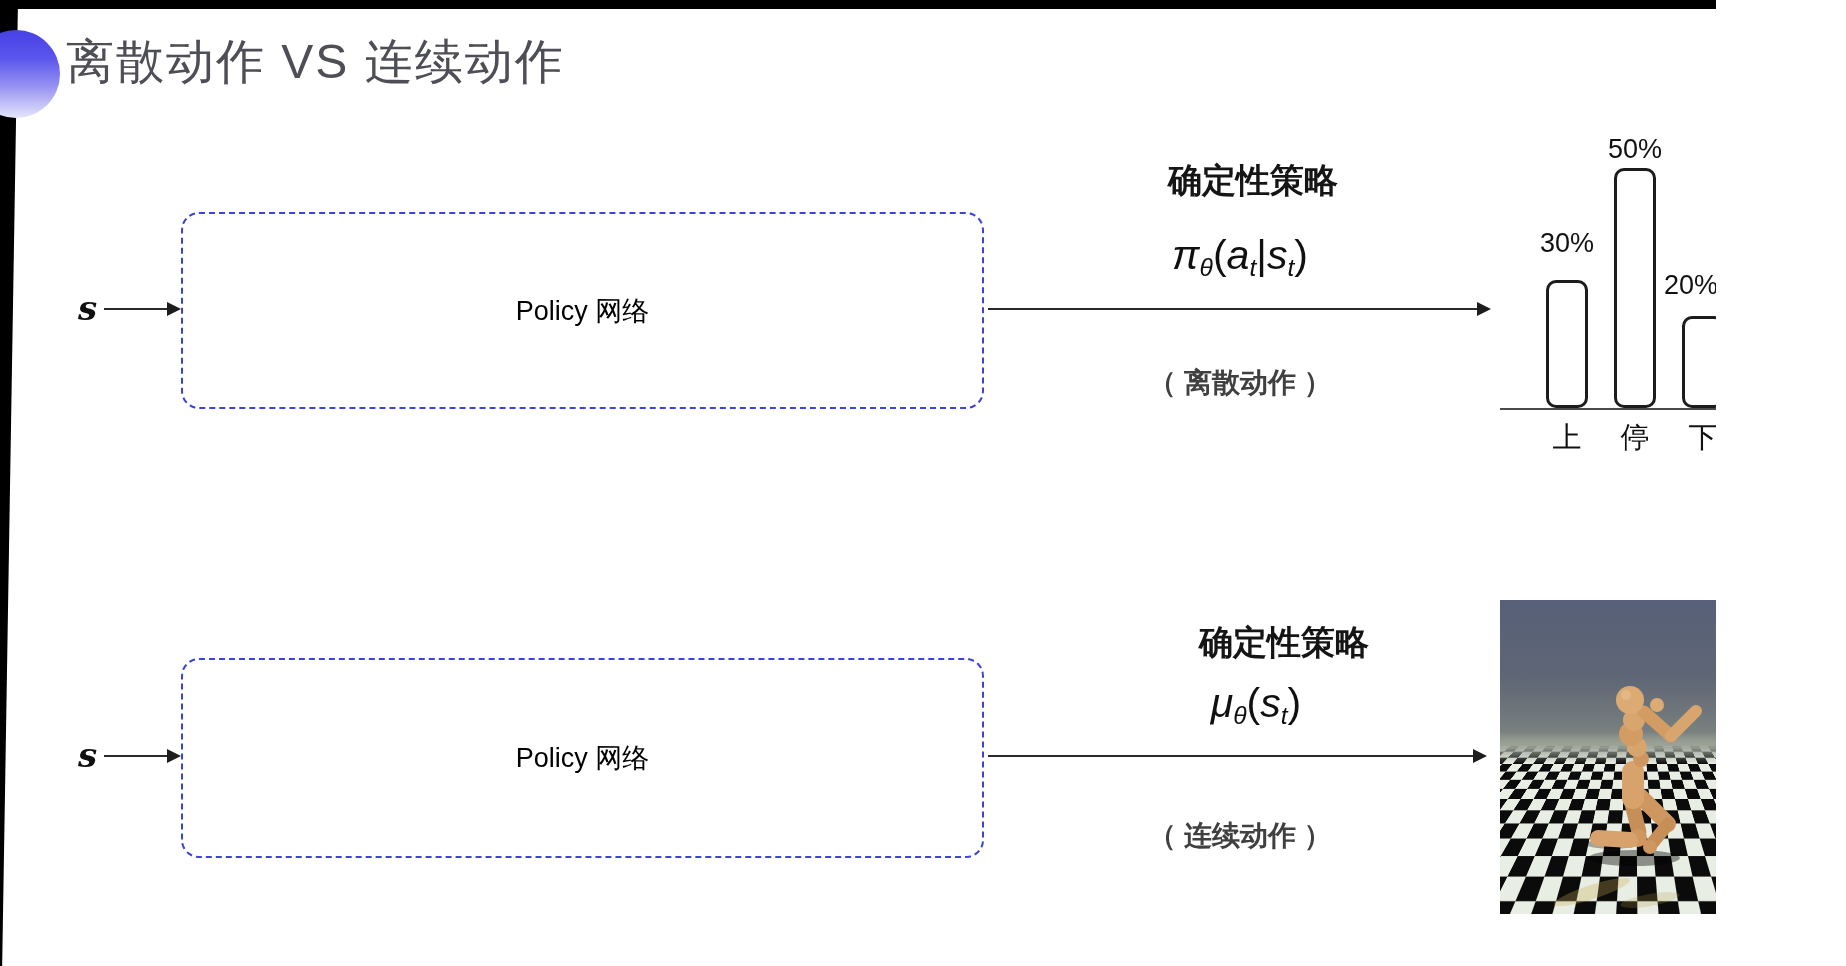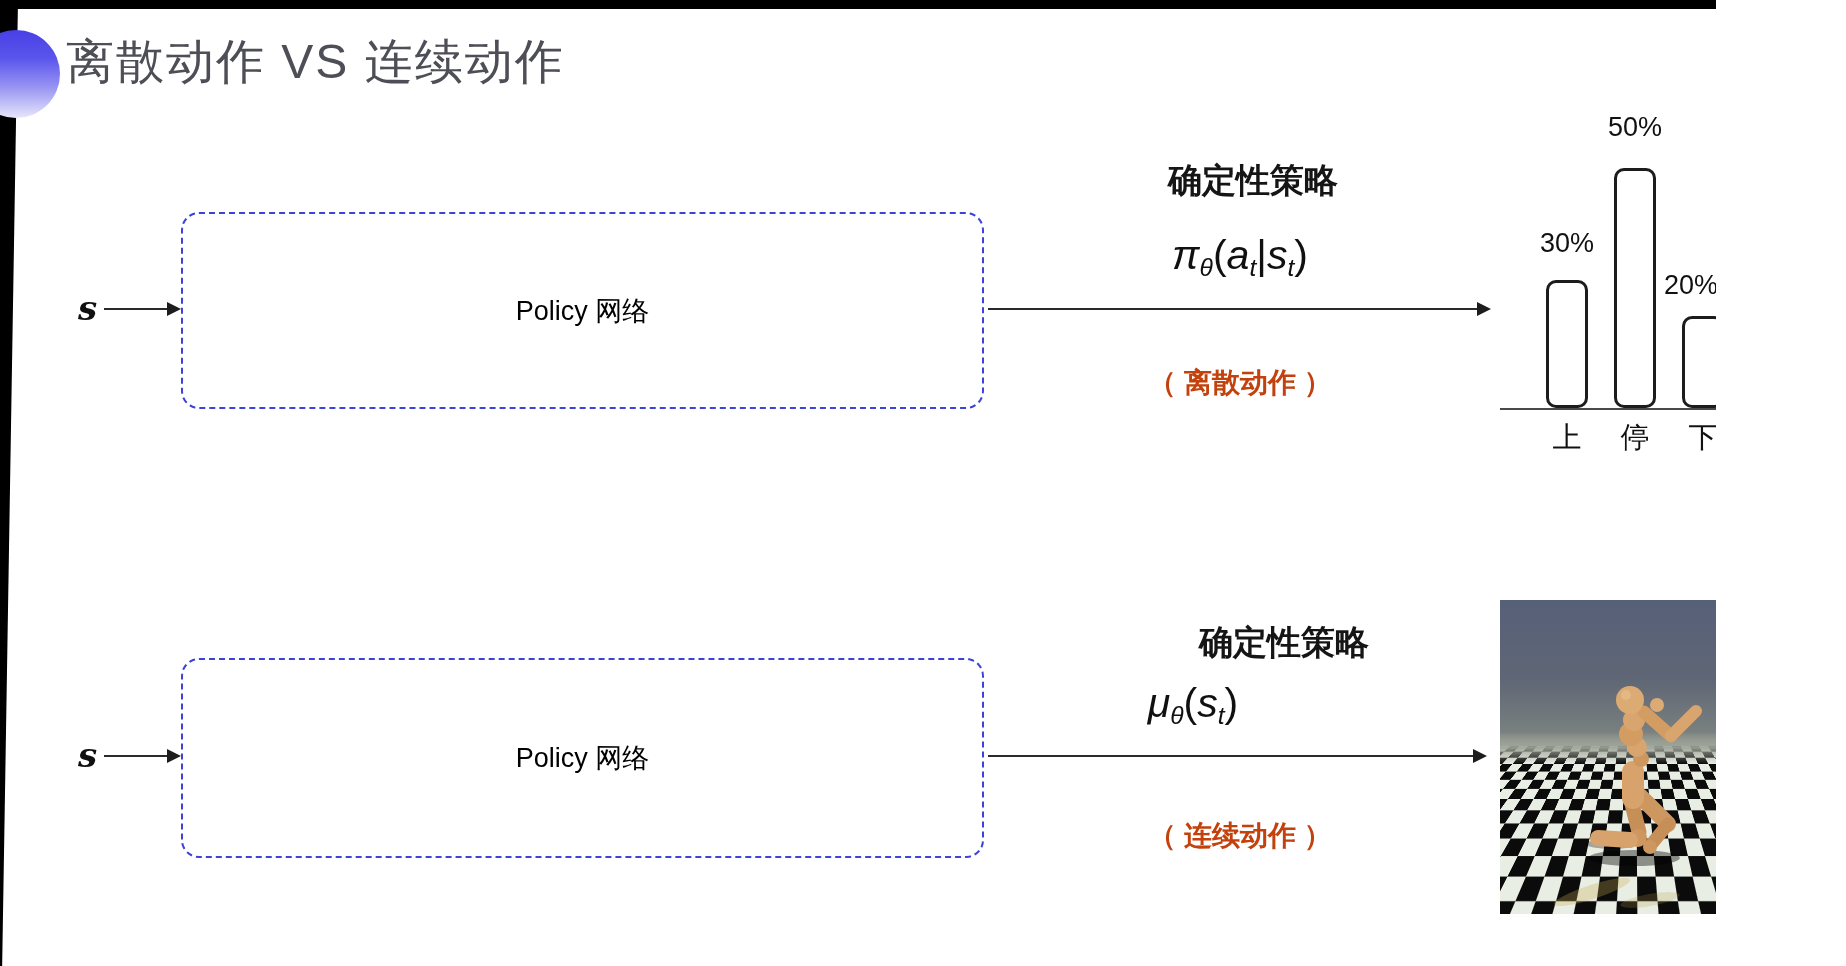--- a/index.html
+++ b/index.html
@@ -32,22 +32,22 @@
   .box1{left:181px;top:212px;width:803px;height:197px;}
   .box2{left:181px;top:658px;width:803px;height:200px;}
   
   .policy-type{position:absolute;width:320px;text-align:center;font-size:34px;font-weight:600;color:#151515;}
   .pt1{left:1093px;top:158px;} .pt2{left:1124px;top:620px;}
   .formula{position:absolute;width:320px;text-align:center;font-size:41px;color:#101010;
     font-family:Liberation Sans, sans-serif;}
   .formula .it{font-style:italic;}
   .formula .up{font-style:normal;}
   .formula .sub{font-size:0.6em;font-style:italic;vertical-align:-0.3em;}
-  .f1{left:1080px;top:232px;} .f2{left:1033px;top:680px;}
-  .action-note{position:absolute;width:320px;text-align:center;font-size:28px;font-weight:600;color:#c2410c;}
+  .f1{left:1080px;top:232px;} .f2{left:1096px;top:680px;}
+  .action-note{position:absolute;width:320px;text-align:center;font-size:28px;font-weight:600;color:#404040;}
   .n1{left:1080px;top:364px;} .n2{left:1080px;top:817px;}
   
   .bar-chart{position:absolute;left:1498px;top:96px;width:330px;height:380px;}
   .axis{position:absolute;left:2px;top:312px;width:304px;height:2px;background:#4a4a4a;}
   .bar{position:absolute;border:3px solid #1c1c1c;border-radius:10px;background:#ffffff;box-sizing:border-box;}
   .pct{position:absolute;width:90px;text-align:center;font-size:27px;font-weight:500;color:#111;}
   .cat{position:absolute;width:90px;text-align:center;font-size:29px;font-weight:500;color:#111;top:322px;}
   
   .mujoco{position:absolute;left:1500px;top:600px;width:270px;height:314px;overflow:hidden;background:#667;}
   .sky{position:absolute;inset:0;
@@ -86,21 +86,21 @@
   <div class="policy-type pt1">确定性策略</div>
   <div class="formula f1"><span class="it">π</span><span class="sub">θ</span><span class="up">(</span><span class="it">a</span><span class="sub">t</span><span class="up">|</span><span class="it">s</span><span class="sub">t</span><span class="up">)</span></div>
   <div class="action-note n1">（ 离散动作 ）</div>
 
   <div class="bar-chart" id="bar-chart">
     <div class="axis"></div>
   <div class="bar" style="left: 48px; top: 184px; width: 42px; height: 128px;"></div>
       <div class="pct" style="left: 24px; top: 132px;">30%</div>
       <div class="cat" style="left: 24px;">上</div>
       <div class="bar" style="left: 116px; top: 72px; width: 42px; height: 240px;"></div>
-      <div class="pct" style="left: 92px; top: 16px;">50%</div>
+      <div class="pct" style="left: 92px; top: 38px;">50%</div>
       <div class="cat" style="left: 92px;">停</div>
       <div class="bar" style="left: 184px; top: 220px; width: 42px; height: 92px;"></div>
       <div class="pct" style="left: 148px; top: 174px;">20%</div>
       <div class="cat" style="left: 160px;">下</div>
     </div>
 
   <div class="s-label s2">s</div>
   <div class="arrow arrow-in-2">
       <span class="head"></span>
     </div>

